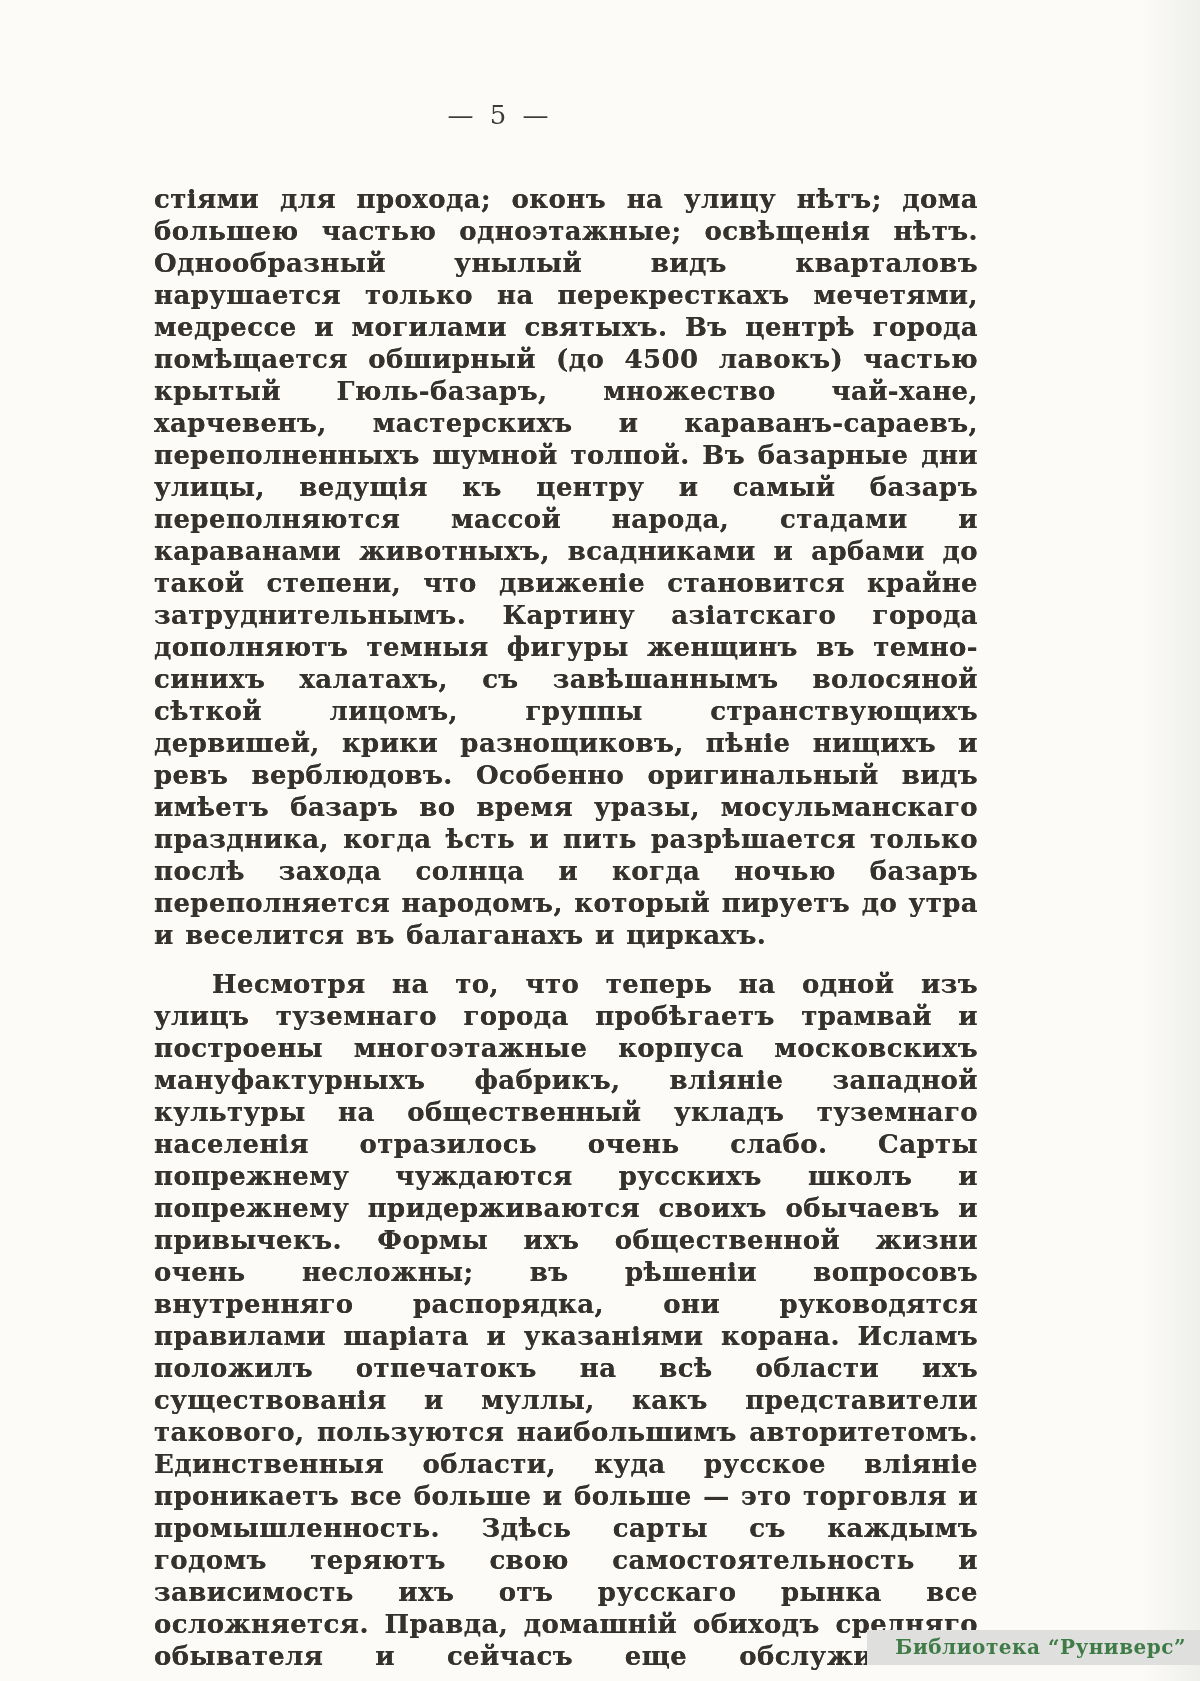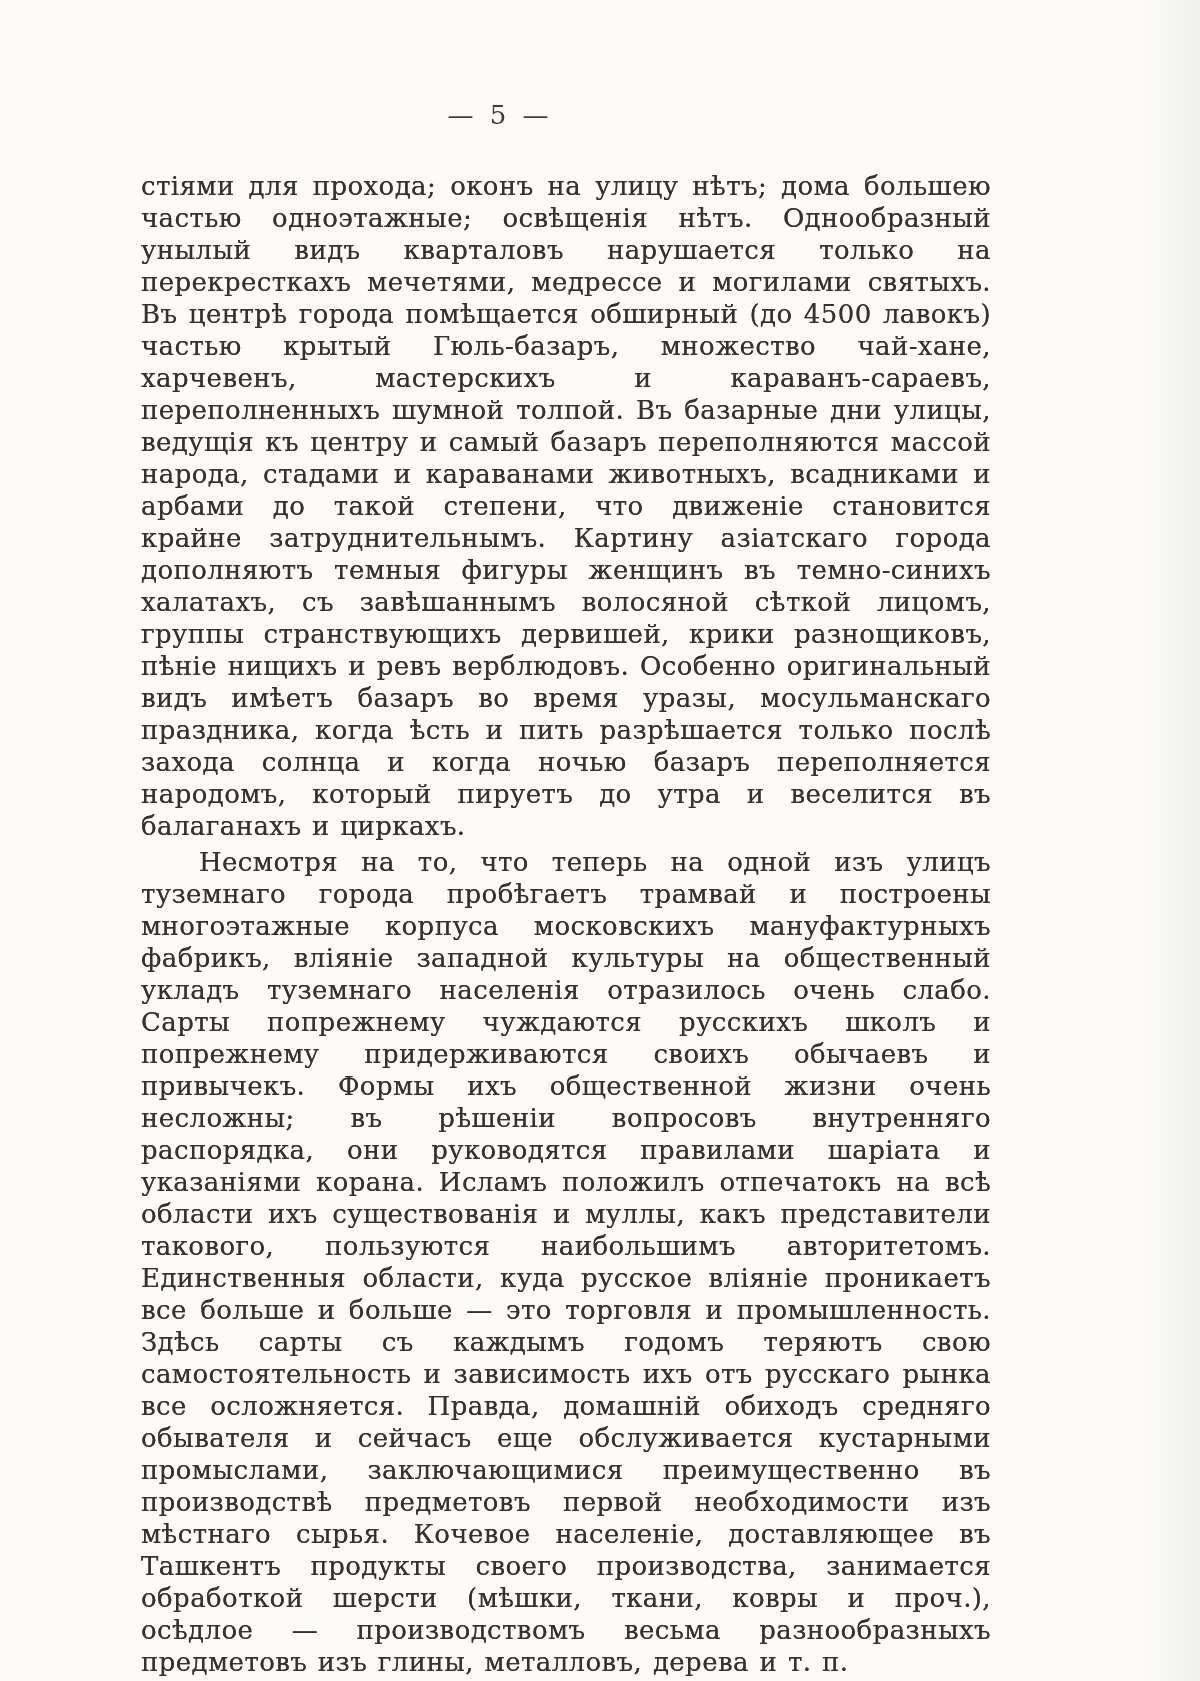--- a/index.html
+++ b/index.html
@@ -33,21 +33,22 @@
     left: 137px;
     width: 858px;
     font-size: 26px;
     line-height: 32px;
     text-align: justify;
     letter-spacing: 0.4px;
     word-spacing: 2px;
     text-shadow: 0 0 0.5px rgba(53,50,46,0.85);
   }
   .para {
-    margin: 4px;
+    margin: 17px;
+    font-weight: bold;
   }
   .para.indent {
     text-indent: 58px;
   }
   .watermark-bar {
     position: absolute;
     right: 0;
     bottom: 16px;
     background: #dfdfdd;
     padding: 5px 14px 6px 28px;
@@ -63,14 +64,17 @@
 
 <div class="page">
 
   <div class="page-number">— 5 —</div>
 
   <div class="text-block">
     <p class="para">стіями для прохода; оконъ на улицу нѣтъ; дома большею частью одноэтажные; освѣщенія нѣтъ. Однообразный унылый видъ кварталовъ нарушается только на перекресткахъ мечетями, медрессе и могилами святыхъ. Въ центрѣ города помѣщается обширный (до 4500 лавокъ) частью крытый Гюль-базаръ, множество чай-хане, харчевенъ, мастерскихъ и караванъ-сараевъ, переполненныхъ шумной толпой. Въ базарные дни улицы, ведущія къ центру и самый базаръ переполняются массой народа, стадами и караванами животныхъ, всадниками и арбами до такой степени, что движеніе становится крайне затруднительнымъ. Картину азіатскаго города дополняютъ темныя фигуры женщинъ въ темно-синихъ халатахъ, съ завѣшаннымъ волосяной сѣткой лицомъ, группы странствующихъ дервишей, крики разнощиковъ, пѣніе нищихъ и ревъ верблюдовъ. Особенно оригинальный видъ имѣетъ базаръ во время уразы, мосульманскаго праздника, когда ѣсть и пить разрѣшается только послѣ захода солнца и когда ночью базаръ переполняется народомъ, который пируетъ до утра и веселится въ балаганахъ и циркахъ.</p>
     <p class="para indent">Несмотря на то, что теперь на одной изъ улицъ туземнаго города пробѣгаетъ трамвай и построены многоэтажные корпуса московскихъ мануфактурныхъ фабрикъ, вліяніе западной культуры на общественный укладъ туземнаго населенія отразилось очень слабо. Сарты попрежнему чуждаются русскихъ школъ и попрежнему придерживаются своихъ обычаевъ и привычекъ. Формы ихъ общественной жизни очень несложны; въ рѣшеніи вопросовъ внутренняго распорядка, они руководятся правилами шаріата и указаніями корана. Исламъ положилъ отпечатокъ на всѣ области ихъ существованія и муллы, какъ представители такового, пользуются наибольшимъ авторитетомъ. Единственныя области, куда русское вліяніе проникаетъ все больше и больше — это торговля и промышленность. Здѣсь сарты съ каждымъ годомъ теряютъ свою самостоятельность и зависимость ихъ отъ русскаго рынка все осложняется. Правда, домашній обиходъ средняго обывателя и сейчасъ еще обслуживается кустарными промыслами, заключающимися преимущественно въ производствѣ предметовъ первой необходимости изъ мѣстнаго сырья. Кочевое населеніе, доставляющее въ Ташкентъ продукты своего производства, занимается обработкой шерсти (мѣшки, ткани, ковры и проч.), осѣдлое — производствомъ весьма разнообразныхъ предметовъ изъ глины, металловъ, дерева и т. п.</p>
   </div>
 
+  <div class="watermark-bar">
+    <span>Библиотека “Руниверс”</span>
+  </div>
 
 </div>
 
 </body></html>

